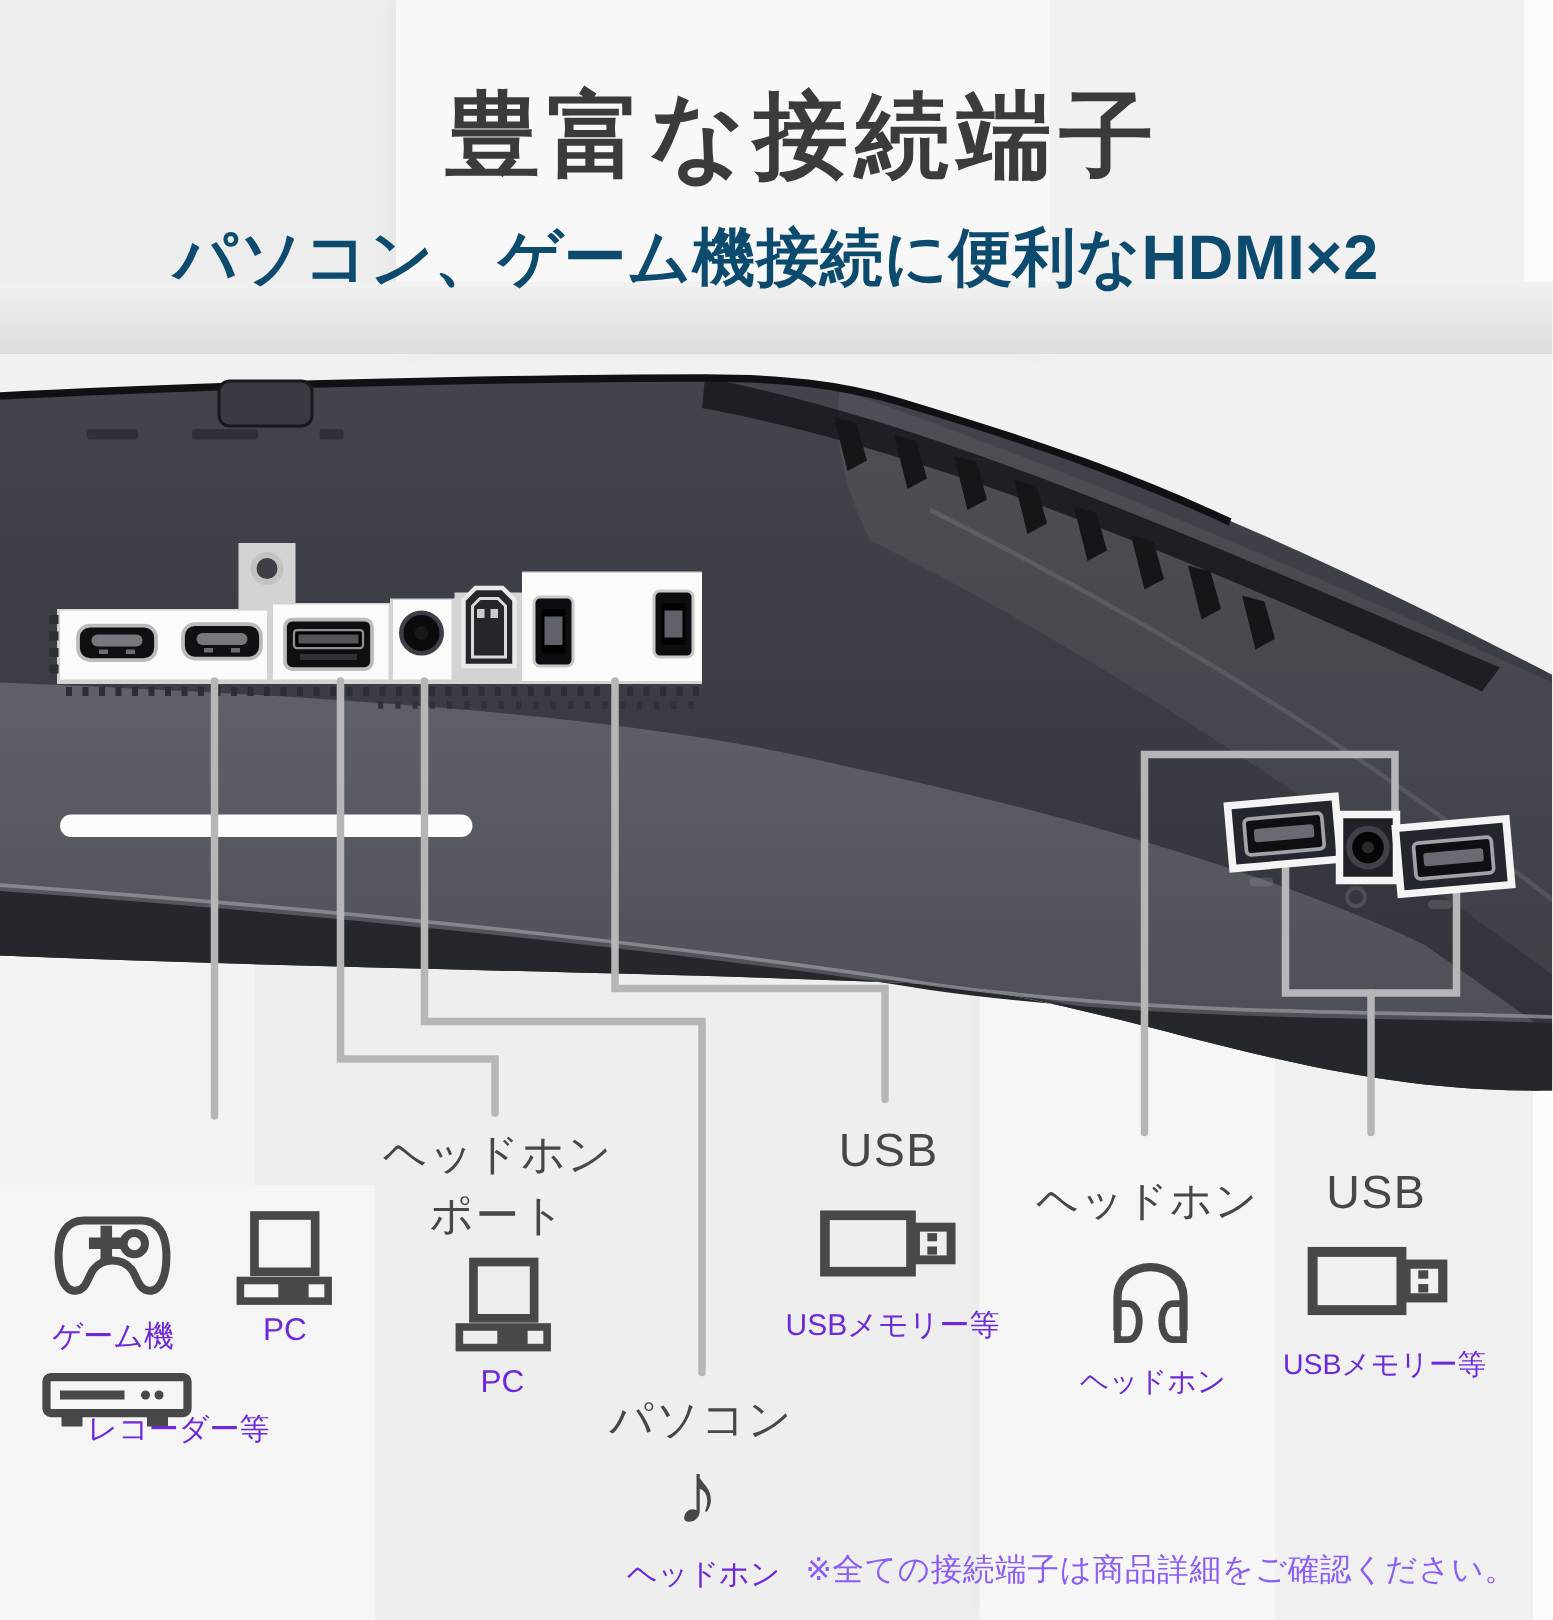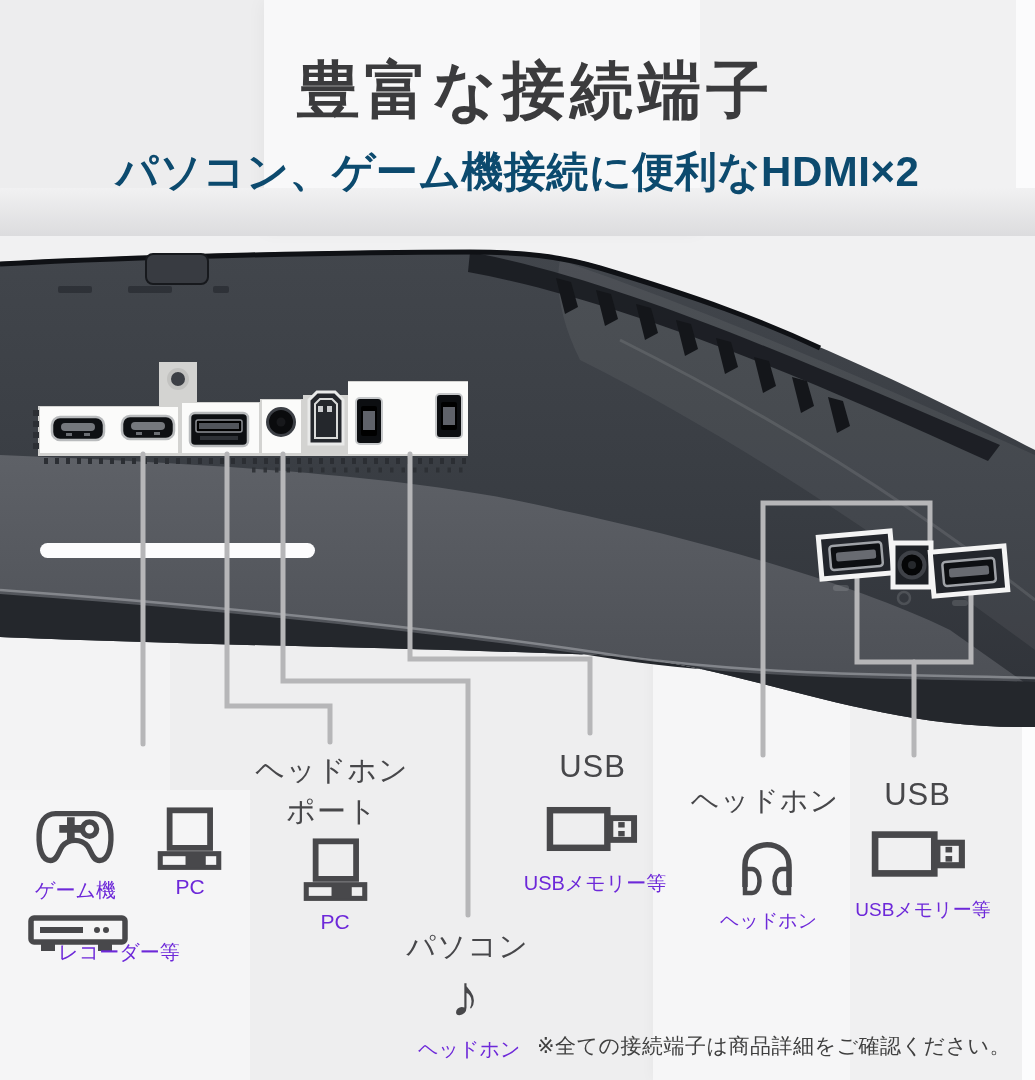--- a/index.html
+++ b/index.html
@@ -9,21 +9,21 @@
   .title{position:absolute;left:0;right:0;top:48px;text-align:center;z-index:3;
          font-size:63px;font-weight:700;letter-spacing:5px;color:#3b3b3d;white-space:nowrap;padding-left:36px;}
   .subtitle{position:absolute;left:0;right:0;top:144px;text-align:center;z-index:3;
             font-size:42px;font-weight:600;letter-spacing:0.5px;color:#0c4a6e;white-space:nowrap;}
   .lbl{position:absolute;text-align:center;color:#47474a;white-space:nowrap;z-index:3;}
   .lbl-big{font-size:29px;letter-spacing:1px;}
   .lbl-usb{font-size:31px;letter-spacing:1px;}
   .lbl-sm{font-size:20px;color:#6d28d9;}
   .icon{position:absolute;z-index:3;}
   .note-glyph{position:absolute;z-index:3;font-size:58px;color:#47474a;text-align:center;}
-  .footer{position:absolute;right:24px;top:1032px;z-index:3;font-size:21px;color:#404040;
+  .footer{position:absolute;right:24px;top:1032px;z-index:3;font-size:21px;color:#8b5cf6;
           letter-spacing:0.5px;white-space:nowrap;}
   svg{display:block;}
 </style>
 </head>
 <body>
 
 <div id="page">
 
   <div class="tile" style="left:0;top:0;width:264px;height:222px;background:#ededee;"></div>
   <div class="tile" style="left:264px;top:0;width:436px;height:230px;background:#f8f8f9;box-shadow:0 0 18px rgba(0,0,0,.05);"></div>

